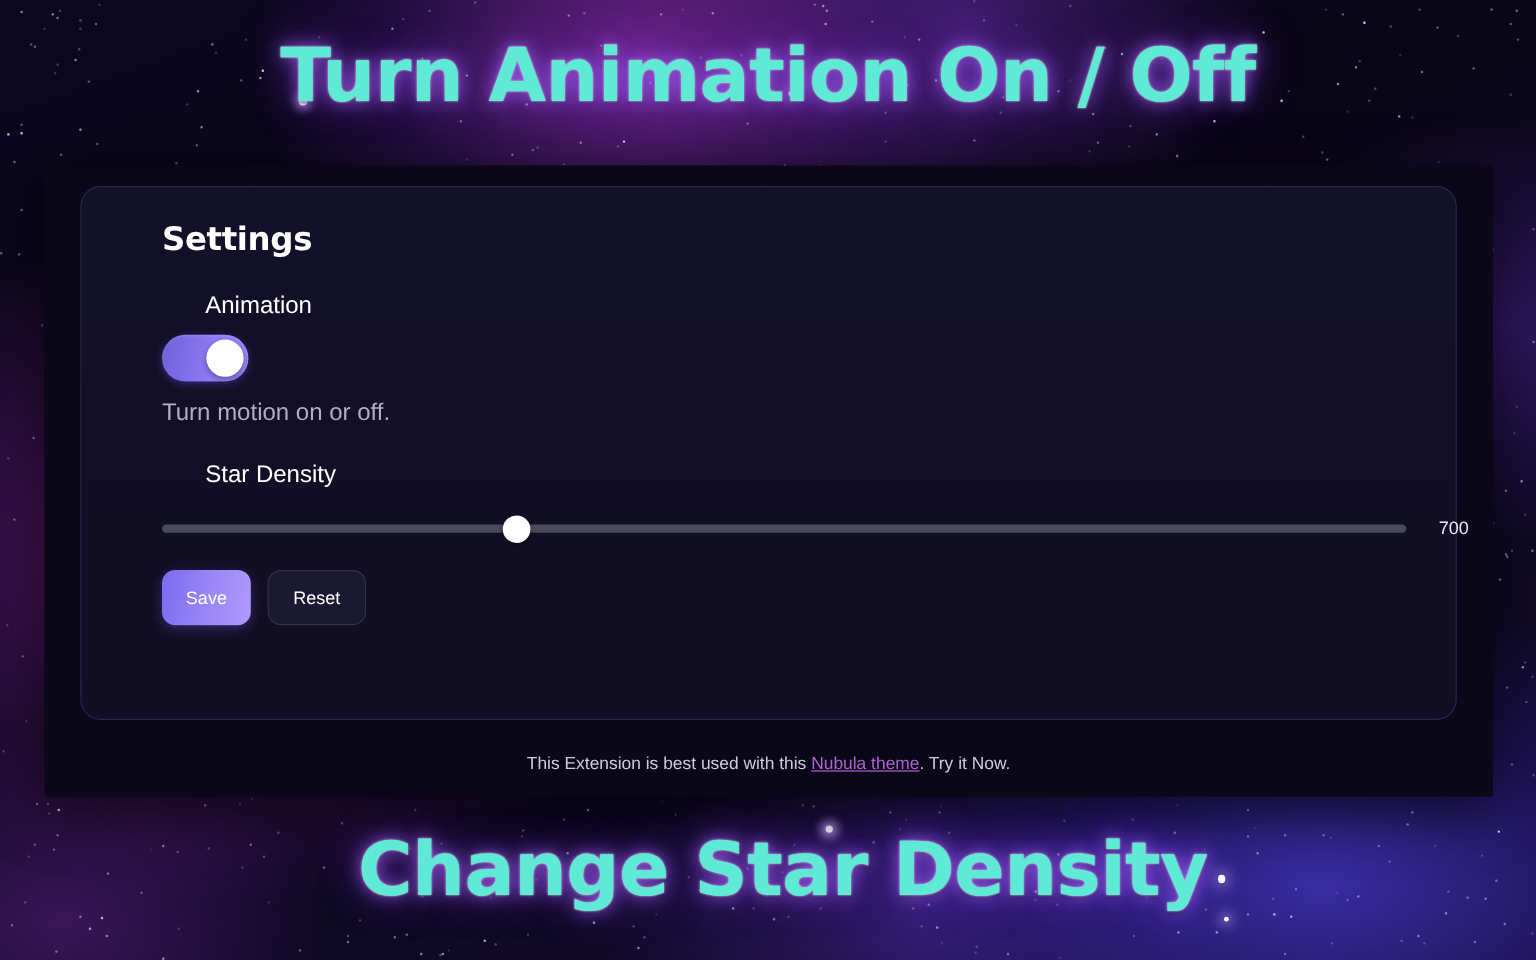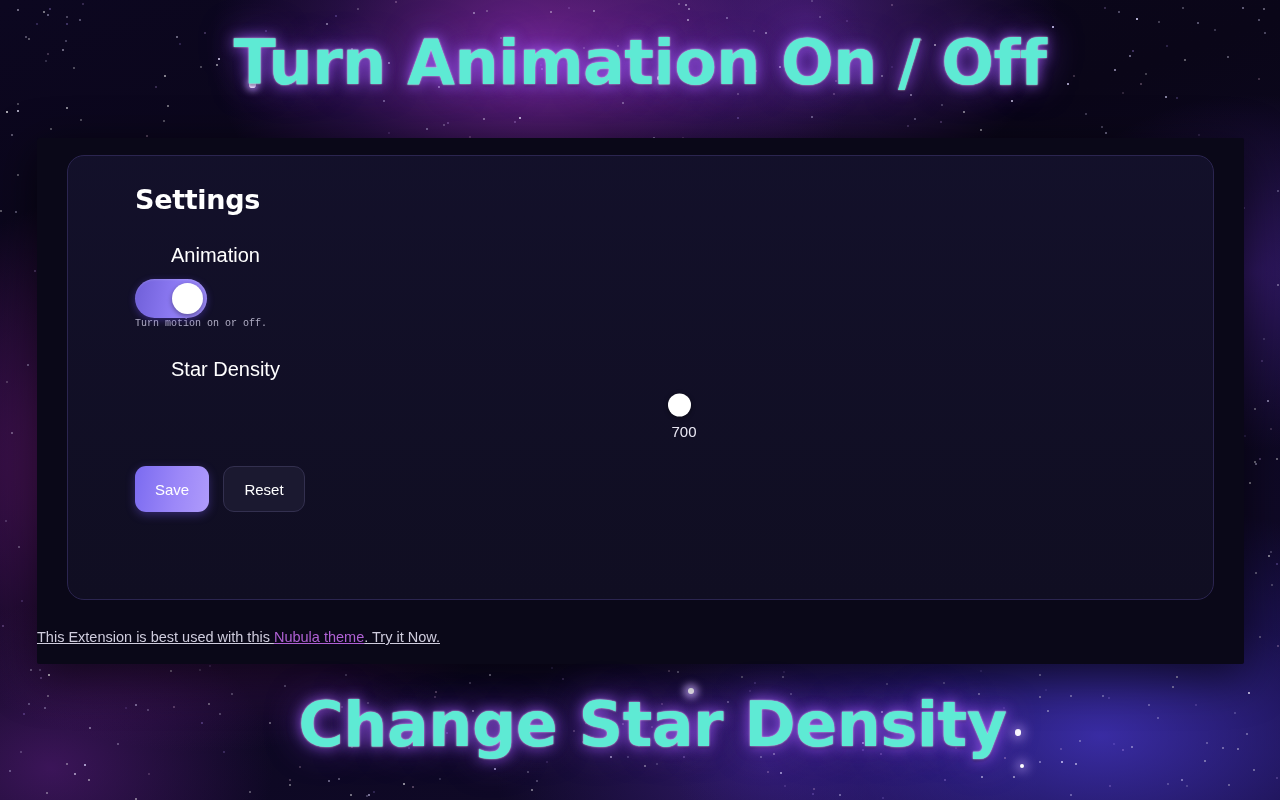--- a/index.html
+++ b/index.html
@@ -88,23 +88,23 @@
   }
 
   .field-label {
     margin-top: 29px;
     color: #ffffff;
     font-size: 20px;
     font-weight: 400;
     margin-left: 36px;
   }
   .field-help {
+    margin-top: 15px;
     color: #b0adc4;
-    font-size: 10px;
-    font-family: Liberation Mono, monospace;
+    font-size: 20px;
   }
 
   
   #toggle-animation {
     margin-top: 12px;
     width: 72px; height: 39px;
     border-radius: 20px;
     background: linear-gradient(100deg, #6f5fd8 0%, #8f7cf5 58%, #9b89f8 100%);
     box-shadow: inset 0 1px 2px rgba(255,255,255,.15), 0 2px 7px rgba(98,72,220,.45);
     position: relative;
@@ -119,21 +119,20 @@
     box-shadow: 0 2px 5px rgba(0,0,0,.38);
   }
 
   
   #slider-row {
     margin-top: 24px;
     display: flex;
     align-items: center;
     gap: 18px;
     width: 1089px;
-    flex-direction: column;
   }
   #slider-track {
     position: relative;
     flex: 1;
     height: 7px;
     border-radius: 4px;
     background: #4b4b5e;
     cursor: pointer;
   }
   #slider-thumb {
@@ -178,23 +177,23 @@
     width: 82px;
     background: #1b1930;
     border: 1px solid #33304f;
   }
 
   
   #panel-footer {
     position: absolute;
     left: 0; right: 0;
     bottom: 19px;
+    text-align: center;
     color: #cfccdd;
     font-size: 14.5px;
-    text-decoration: underline;
   }
   #footer-link {
     color: #b061d4;
     text-decoration: underline;
     cursor: pointer;
   }
 </style>
 </head>
 <body>
 

